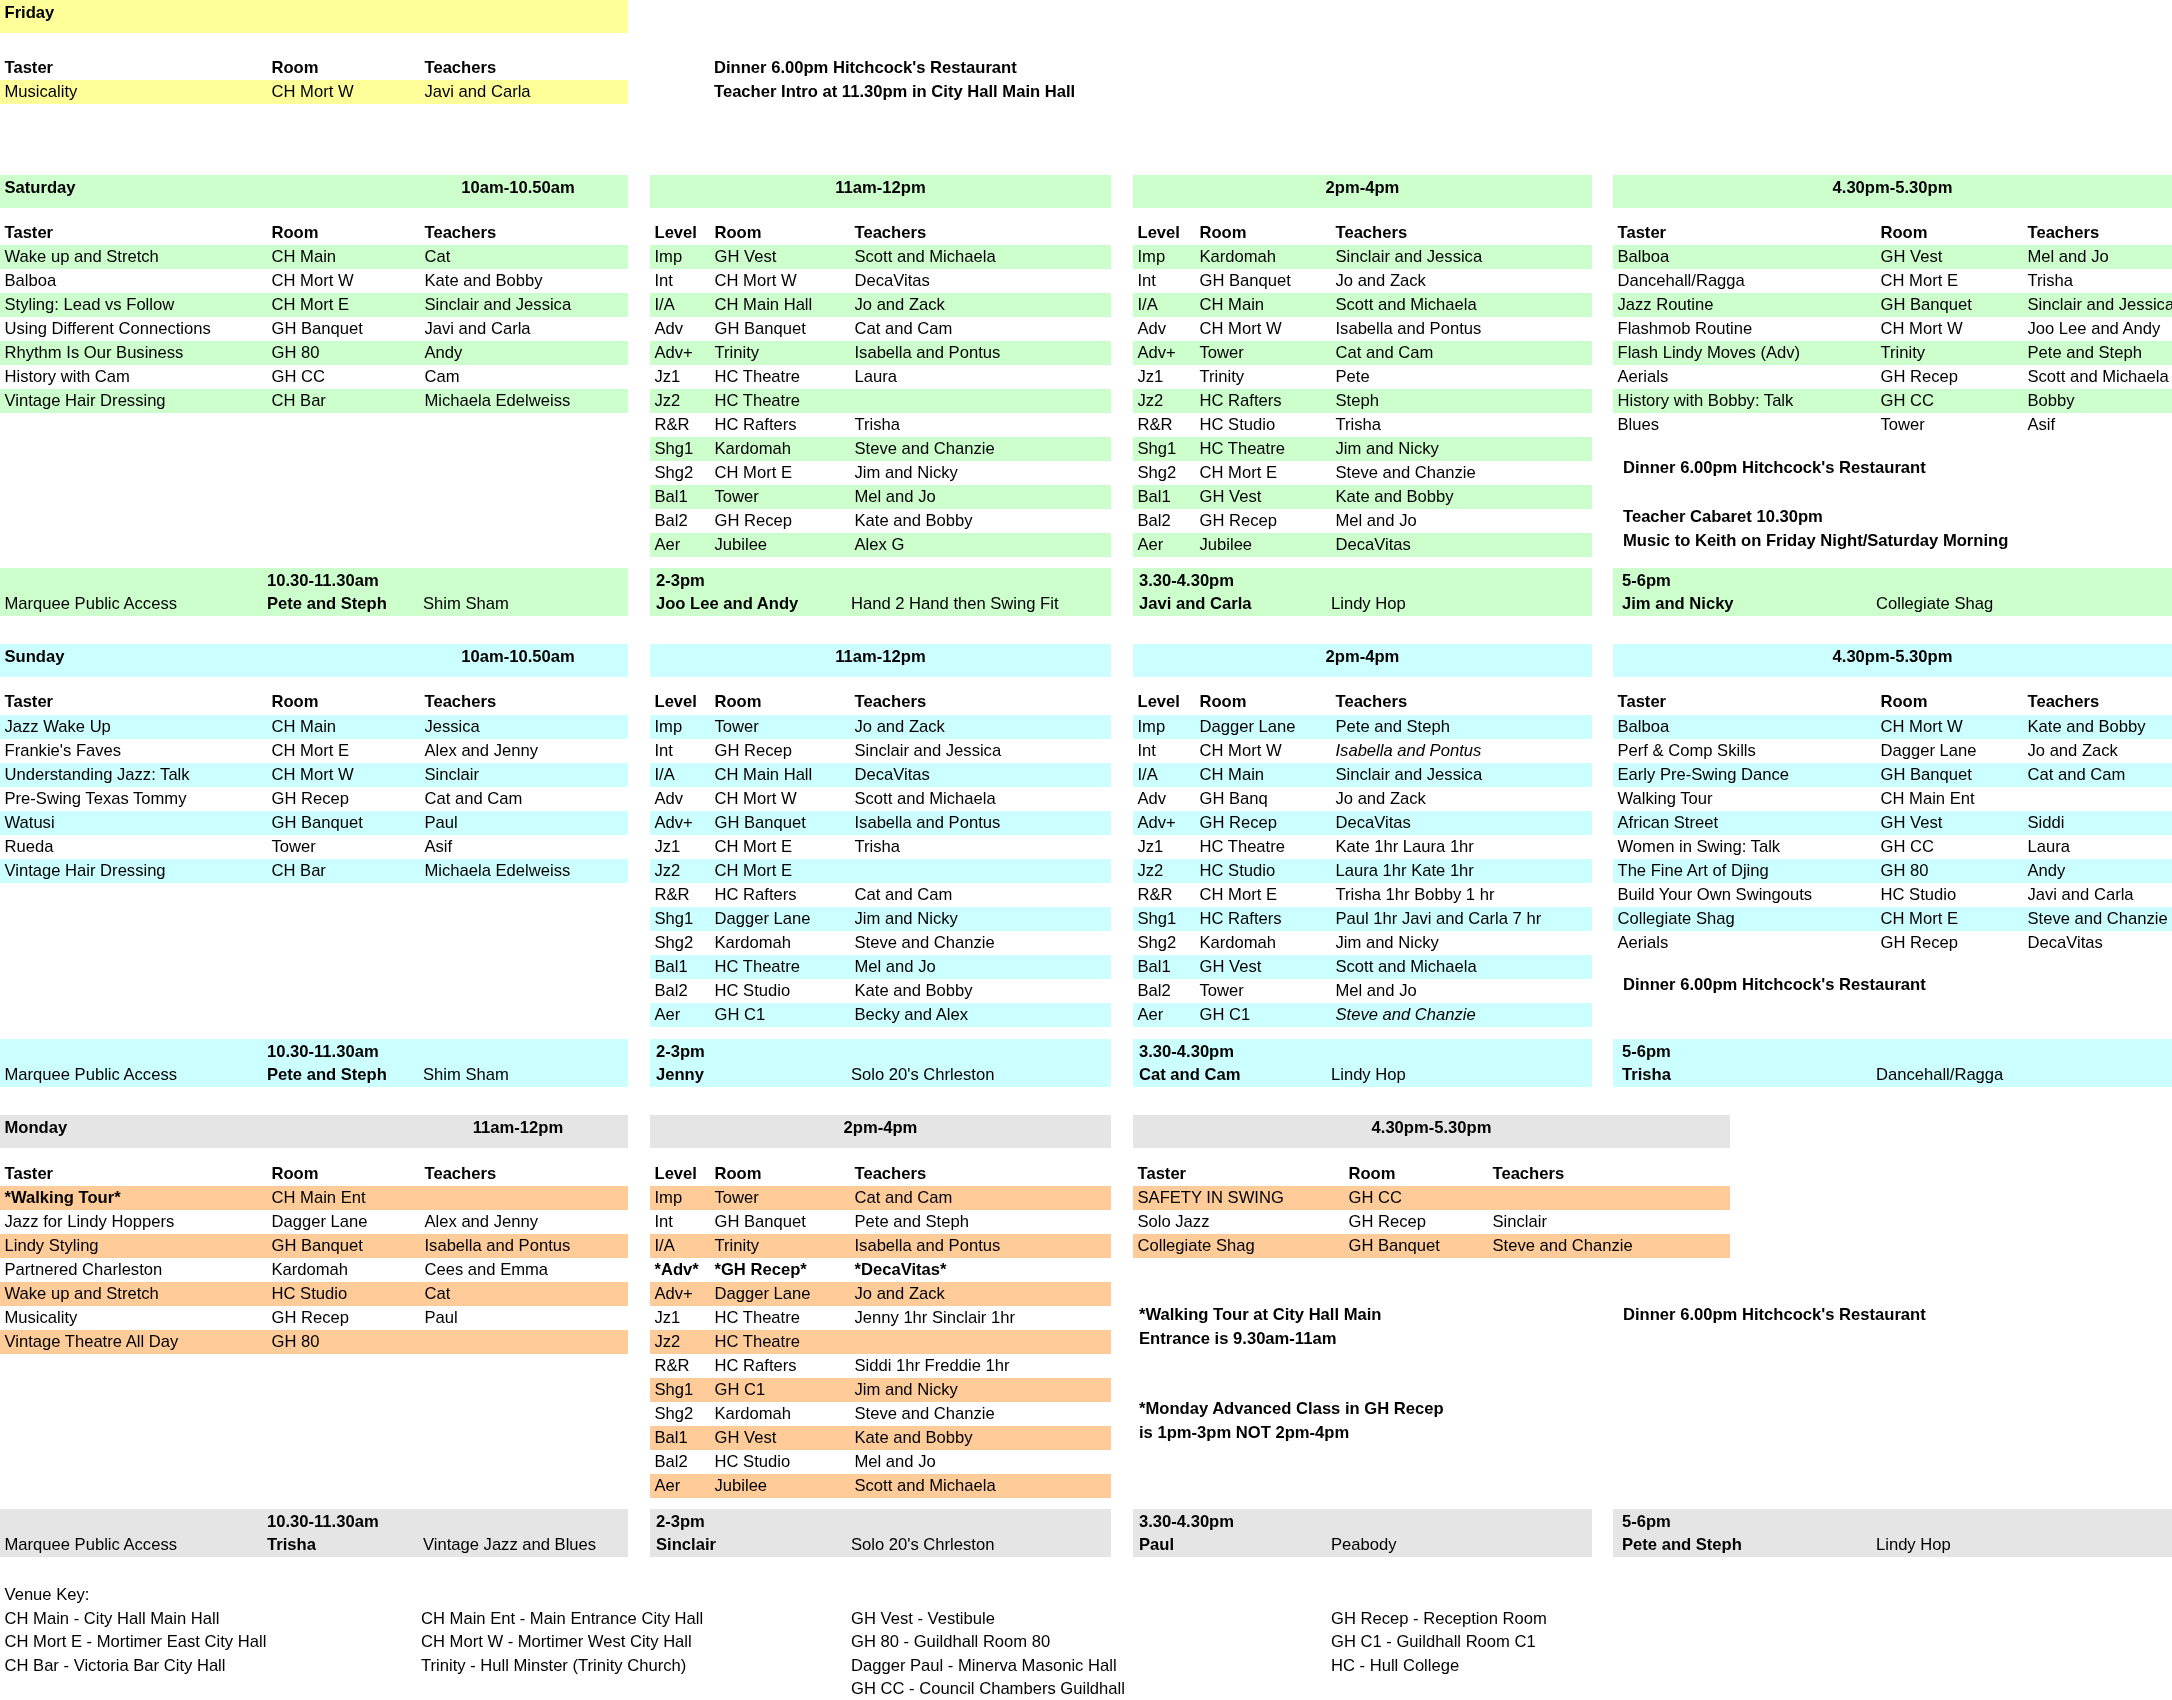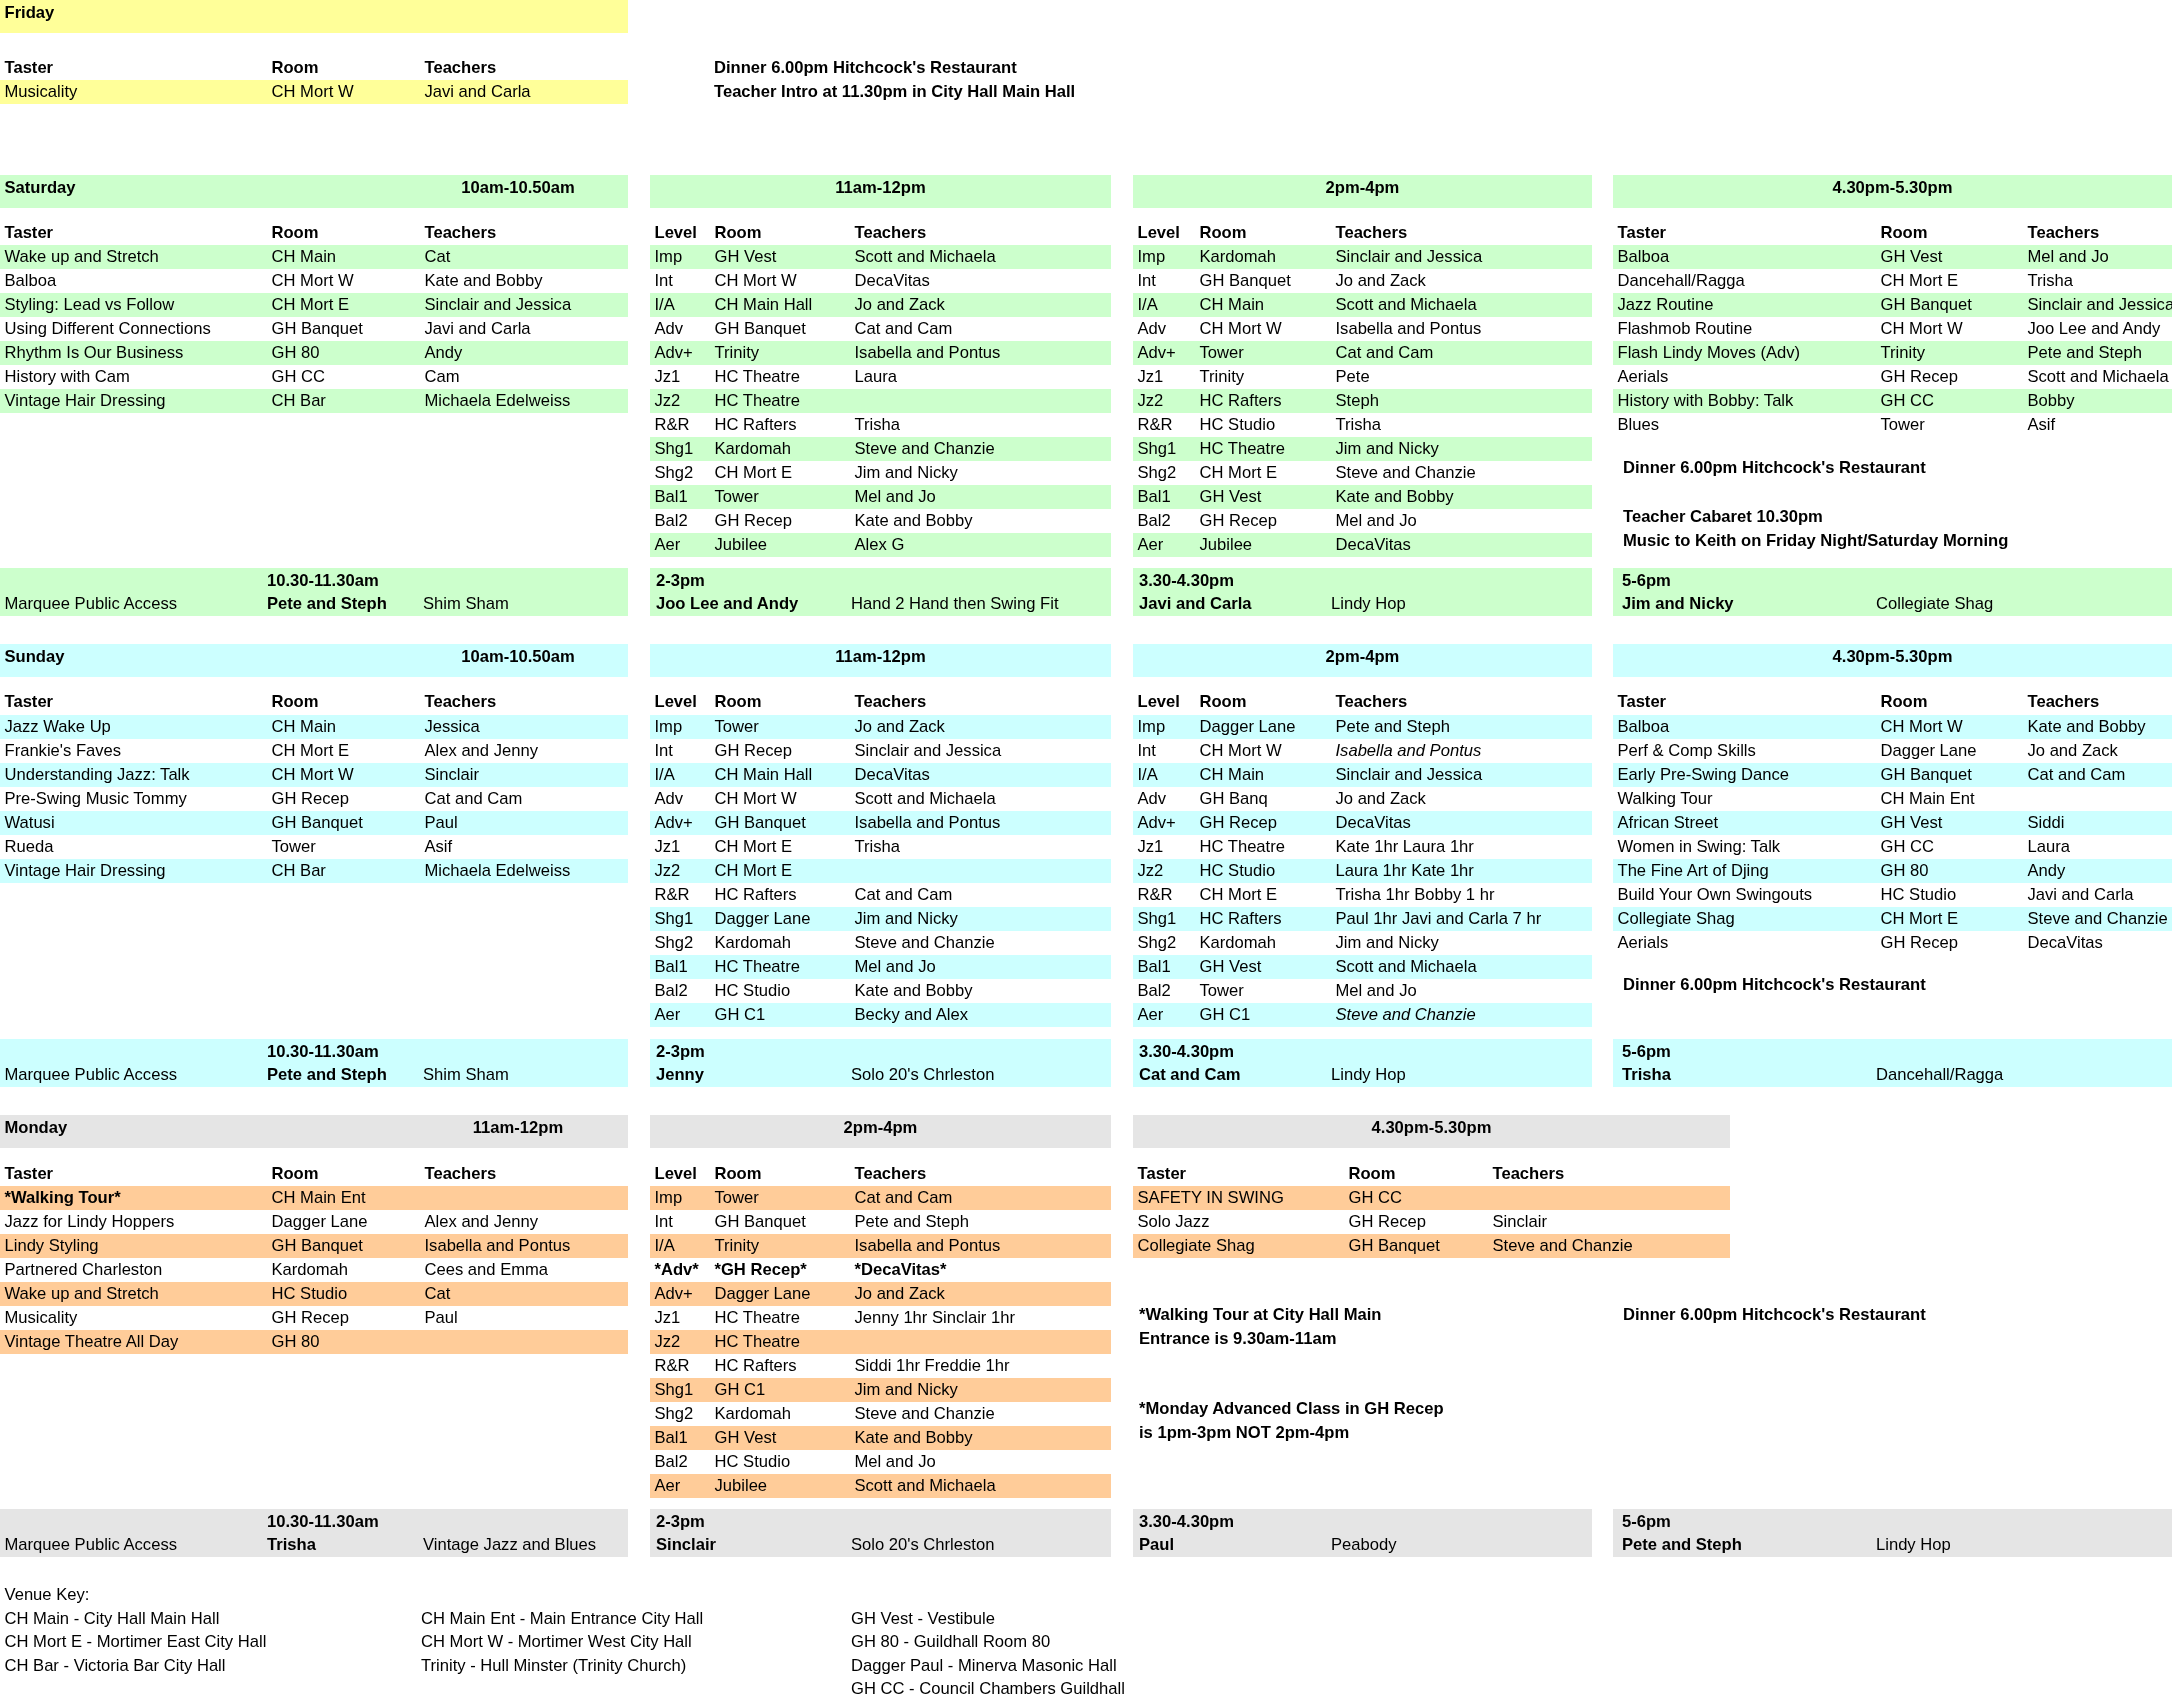--- a/index.html
+++ b/index.html
@@ -442,21 +442,21 @@
         <div>Alex and Jenny</div>
       </div>
 
       <div class="row r-g1 alt">
         <div>Understanding Jazz: Talk</div>
         <div>CH Mort W</div>
         <div>Sinclair</div>
       </div>
 
       <div class="row r-g1">
-        <div>Pre-Swing Music Tommy</div>
+        <div>Pre-Swing Texas Tommy</div>
         <div>GH Recep</div>
         <div>Cat and Cam</div>
       </div>
 
       <div class="row r-g1 alt">
         <div>Watusi</div>
         <div>GH Banquet</div>
         <div>Paul</div>
       </div>
 
@@ -942,15 +942,21 @@
       <div class="vk">CH Mort E - Mortimer East City Hall</div>
       <div class="vk">CH Bar - Victoria Bar City Hall</div>
     </div>
   <div class="abs vkcol" style="left:851px;top:1607px">
 
   <div class="vk">GH Vest - Vestibule</div>
       <div class="vk">GH 80 - Guildhall Room 80</div>
       <div class="vk">Dagger Paul - Minerva Masonic Hall</div>
       <div class="vk">GH CC - Council Chambers Guildhall</div>
     </div>
+  <div class="abs vkcol" style="left:1331px;top:1607px">
+
+  <div class="vk">GH Recep - Reception Room</div>
+      <div class="vk">GH C1 - Guildhall Room C1</div>
+      <div class="vk">HC - Hull College</div>
+    </div>
 
 </div>
 
 
 </body></html>

